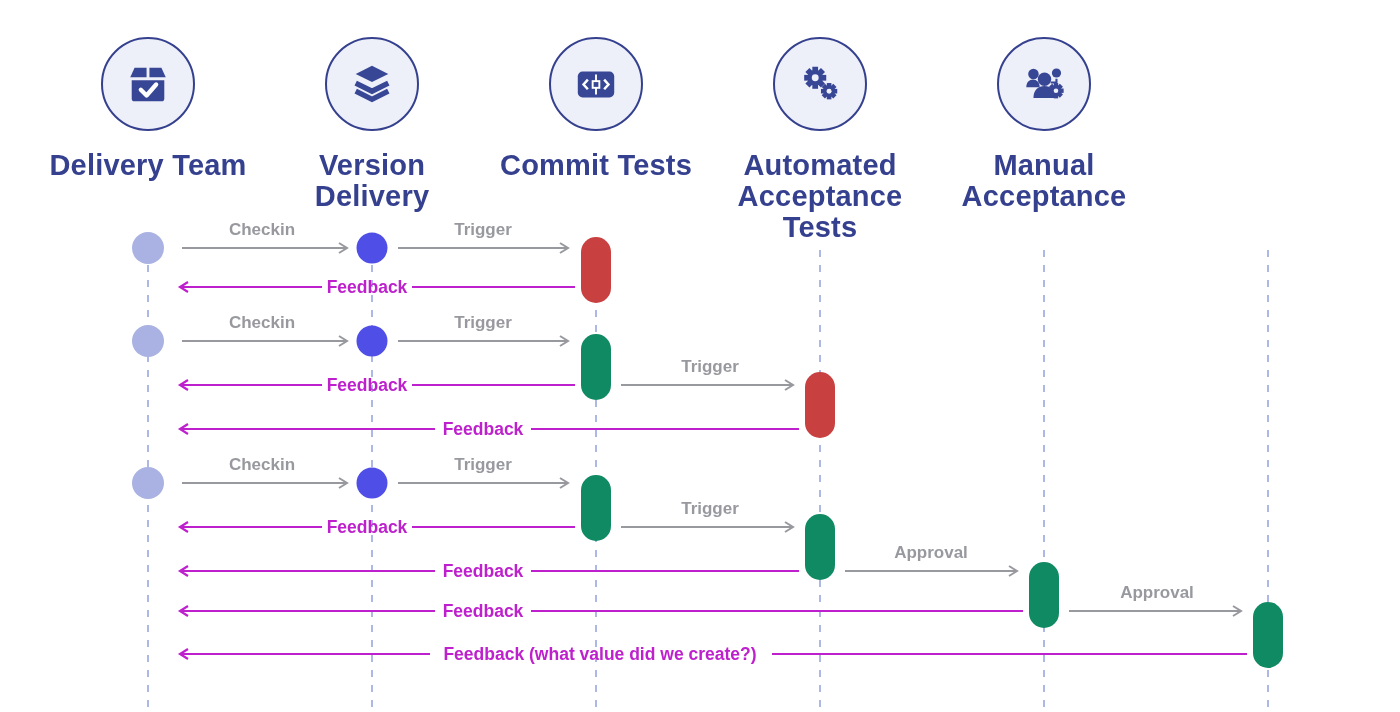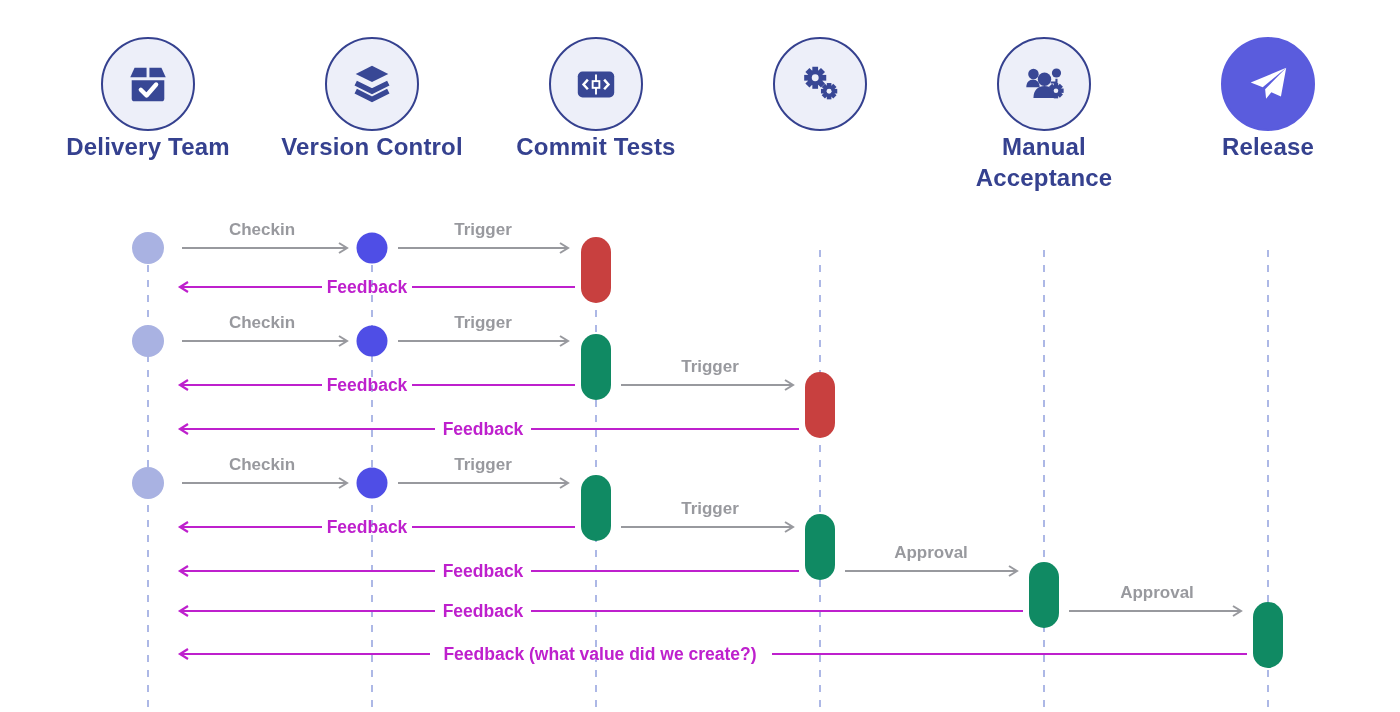--- a/index.html
+++ b/index.html
@@ -9,21 +9,21 @@
     --gray:#98999e; --magenta:#be20cd; --lifeline:#adb8e6; --background:#ffffff;
   }
   html,body{margin:0;padding:0;background:var(--background);}
   .canvas{position:relative;width:1400px;height:712px;background:var(--background);
           overflow:hidden;font-family:"Liberation Sans",sans-serif;}
   .stage{position:absolute;top:0;width:224px;text-align:center;}
   .stage-circle{width:94px;height:94px;border-radius:50%;box-sizing:border-box;
     border:2.5px solid var(--stage_border);background:var(--stage_fill);
     margin:37px auto 0;display:flex;align-items:center;justify-content:center;}
   .stage-circle.filled{background:var(--release_fill);border-color:var(--release_fill);}
-  .stage-label{font-size:24px;font-weight:700;color:var(--stage_text);
+  .stage-label{margin-top:19px;font-size:29px;font-weight:700;color:var(--stage_text);
     line-height:31px;letter-spacing:.2px;}
   .diagram-svg{position:absolute;left:0;top:0;}
   .lifeline{stroke:var(--lifeline);stroke-width:2;stroke-dasharray:7 8;fill:none;}
   .garrow{stroke:var(--gray);stroke-width:2;fill:none;}
   .farrow{stroke:var(--magenta);stroke-width:2.2;fill:none;}
   .pill-fail{fill:var(--fail_red);}
   .pill-pass{fill:var(--pass_green);}
   .ddot{fill:var(--delivery_dot);}
   .vdot{fill:var(--version_dot);}
   .glabel{fill:var(--gray);font:600 17px "Liberation Sans",sans-serif;text-anchor:middle;}
@@ -143,21 +143,21 @@
   </div>
 
   <div class="stage" style="left:260px">
     <div class="stage-circle">
       <svg width="46" height="46" viewBox="0 0 48 48">
         <polygon class="ic" points="24,5 41,13.5 24,22 7,13.5"></polygon>
         <path class="ic-s" d="M7,23 L24,31.5 L41,23" stroke-width="5.5"></path>
         <path class="ic-s" d="M7,31.5 L24,40 L41,31.5" stroke-width="5.5"></path>
       </svg>
     </div>
-    <div class="stage-label">Version Control</div>
+    <div class="stage-label">Version Delivery</div>
   </div>
 
   <div class="stage" style="left:484px">
     <div class="stage-circle">
       <svg width="46" height="46" viewBox="0 0 48 48">
         <rect class="ic" x="5" y="11" width="38" height="27" rx="5"></rect>
         <path class="ic-ws" d="M15.5,19.5 l-4.5,5 4.5,5" stroke-width="2.6"></path>
         <path class="ic-ws" d="M32.5,19.5 l4.5,5 -4.5,5" stroke-width="2.6"></path>
         <line class="ic-ws" x1="24" y1="14" x2="24" y2="35" stroke-width="2"></line>
         <rect class="ic" x="20.5" y="21" width="7" height="7" stroke="#fff" stroke-width="2"></rect>
@@ -180,20 +180,21 @@
         <g transform="translate(33.5,31.5)">
           <rect class="ic" x="-8.5" y="-2.4" width="17" height="4.8"></rect>
           <rect class="ic" x="-8.5" y="-2.4" width="17" height="4.8" transform="rotate(45)"></rect>
           <rect class="ic" x="-8.5" y="-2.4" width="17" height="4.8" transform="rotate(90)"></rect>
           <rect class="ic" x="-8.5" y="-2.4" width="17" height="4.8" transform="rotate(135)"></rect>
           <circle class="ic" r="6"></circle>
           <circle class="ic-hole" r="2.6"></circle>
         </g>
       </svg>
     </div>
+    <div class="stage-label">Automated Acceptance Tests</div>
   </div>
 
   <div class="stage" style="left:932px">
     <div class="stage-circle">
       <svg width="46" height="46" viewBox="0 0 48 48">
         <circle class="ic" cx="13" cy="13.5" r="5.5"></circle>
         <path class="ic" d="M5.5,27.5 c0,-5.5 3.2,-8.3 7,-8.3 c3.8,0 7,2.8 7,8.3 z"></path>
         <circle class="ic" cx="24.5" cy="19" r="7"></circle>
         <path class="ic" d="M13,38.5 c0,-8 4.8,-12.3 11.5,-12.3 c6.7,0 11.5,4.3 11.5,12.3 z"></path>
         <circle class="ic" cx="37" cy="12.5" r="4.8"></circle>
@@ -204,23 +205,14 @@
           <rect class="ic" x="-8" y="-2.3" width="16" height="4.6" transform="rotate(90)"></rect>
           <rect class="ic" x="-8" y="-2.3" width="16" height="4.6" transform="rotate(135)"></rect>
           <circle class="ic" r="5.6"></circle>
           <circle class="ic-hole" r="2.4"></circle>
         </g>
       </svg>
     </div>
     <div class="stage-label">Manual Acceptance</div>
   </div>
 
-  <div class="stage" style="left:1156px">
-    <div class="stage-circle filled">
-      <svg width="46" height="46" viewBox="0 0 48 48">
-        <polygon class="ic-w" points="43,7 6,22.5 18.5,27.5"></polygon>
-        <polygon class="ic-w" points="43,7 21,29.5 22,39.5 27.5,32.5 37.5,37"></polygon>
-      </svg>
-    </div>
-    <div class="stage-label">Release</div>
-  </div>
 
 </div>
 
 </body></html>

